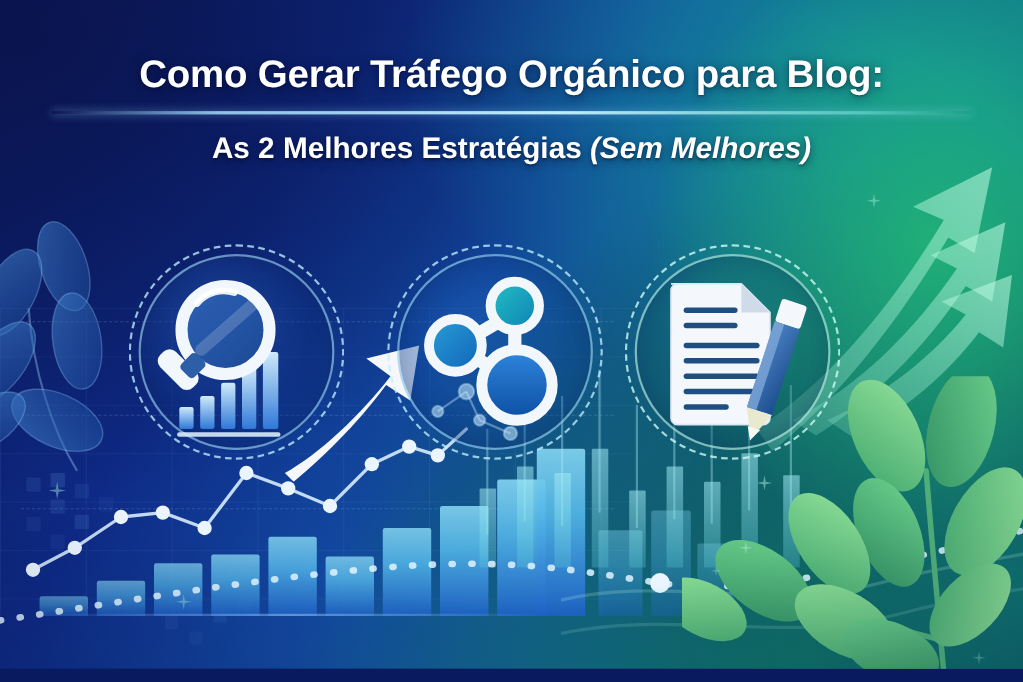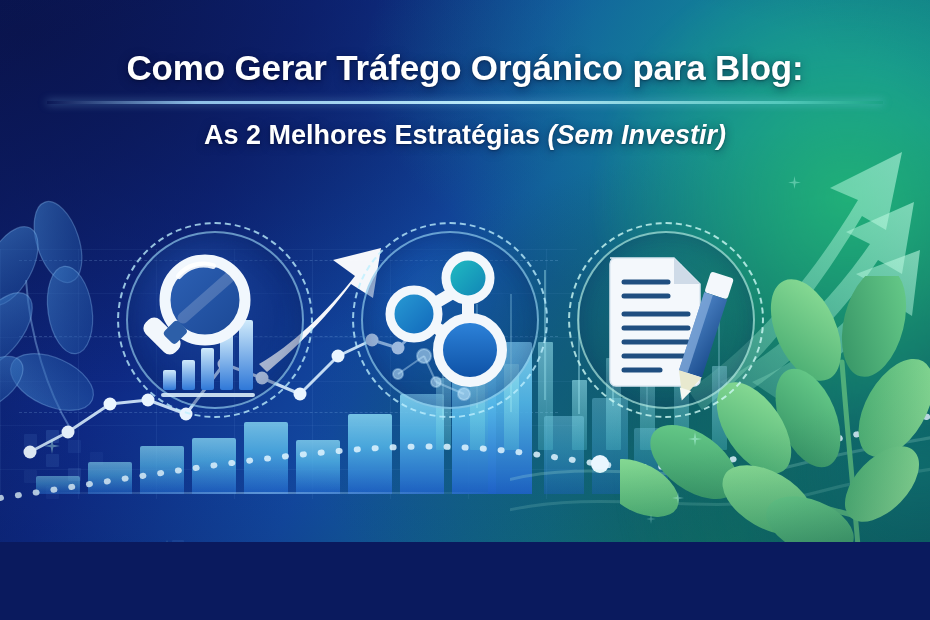--- a/index.html
+++ b/index.html
@@ -1,20 +1,20 @@
 <!DOCTYPE html>
 <html><head>
 <meta charset="utf-8">
 <style>
   html,body{margin:0;padding:0;background:#0a1a5e;}
   body{font-family:"Liberation Sans",sans-serif;}
 
   .banner{
     position:relative;
-    width:930px;height:542px;
+    width:930px;height:608px;
     overflow:hidden;
   }
 
   
   .bg-base{
     position:absolute;inset:0;
     background:
       radial-gradient(120% 100% at 98% 78%, #0d4a55 0%, rgba(13,74,85,0) 55%),
       radial-gradient(95% 85% at 96% 12%, #13909b 0%, rgba(19,144,155,0) 60%),
       radial-gradient(100% 110% at 2% 6%, #0a1550 0%, rgba(10,21,80,0) 62%),
@@ -325,21 +325,21 @@
   <div class="sparkle" style="left:160px;top:540px;width:14px;height:14px;opacity:.45;"></div>
   <div class="sparkle" style="left:688px;top:432px;width:14px;height:14px;opacity:.6;"></div>
   <div class="sparkle" style="left:672px;top:492px;width:12px;height:12px;opacity:.5;"></div>
   <div class="sparkle" style="left:646px;top:514px;width:10px;height:10px;opacity:.4;"></div>
   <div class="sparkle" style="left:788px;top:176px;width:13px;height:13px;opacity:.5;"></div>
   <div class="sparkle" style="left:884px;top:592px;width:12px;height:12px;opacity:.4;"></div>
 
   <div class="header">
     <h1 class="title">Como Gerar Tráfego Orgánico para Blog:</h1>
     <div class="divider"></div>
-    <p class="subtitle"><span>As 2 Melhores Estratégias </span><span class="paren">(Sem Investir)</span></p>
+    <p class="subtitle"><span>As 2 Melhores Estratégias </span><span class="paren">(Sem Melhores)</span></p>
   </div>
 
   <div class="circles">
 
     <div class="circle-wrap c1">
       <div class="ring-dashed"></div>
       <div class="ring-solid"></div>
       <svg class="icon-svg" viewBox="0 0 196 196">
         <defs>
           <linearGradient id="g1bar" x1="0" y1="1" x2="0" y2="0">

